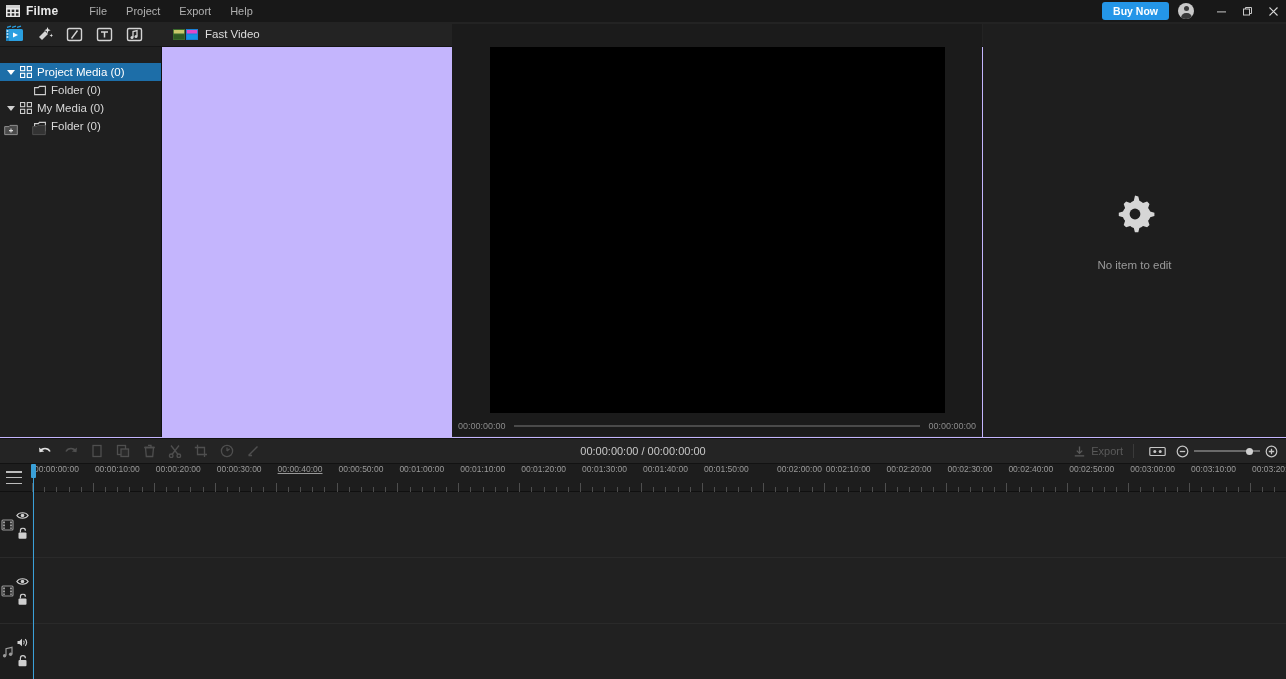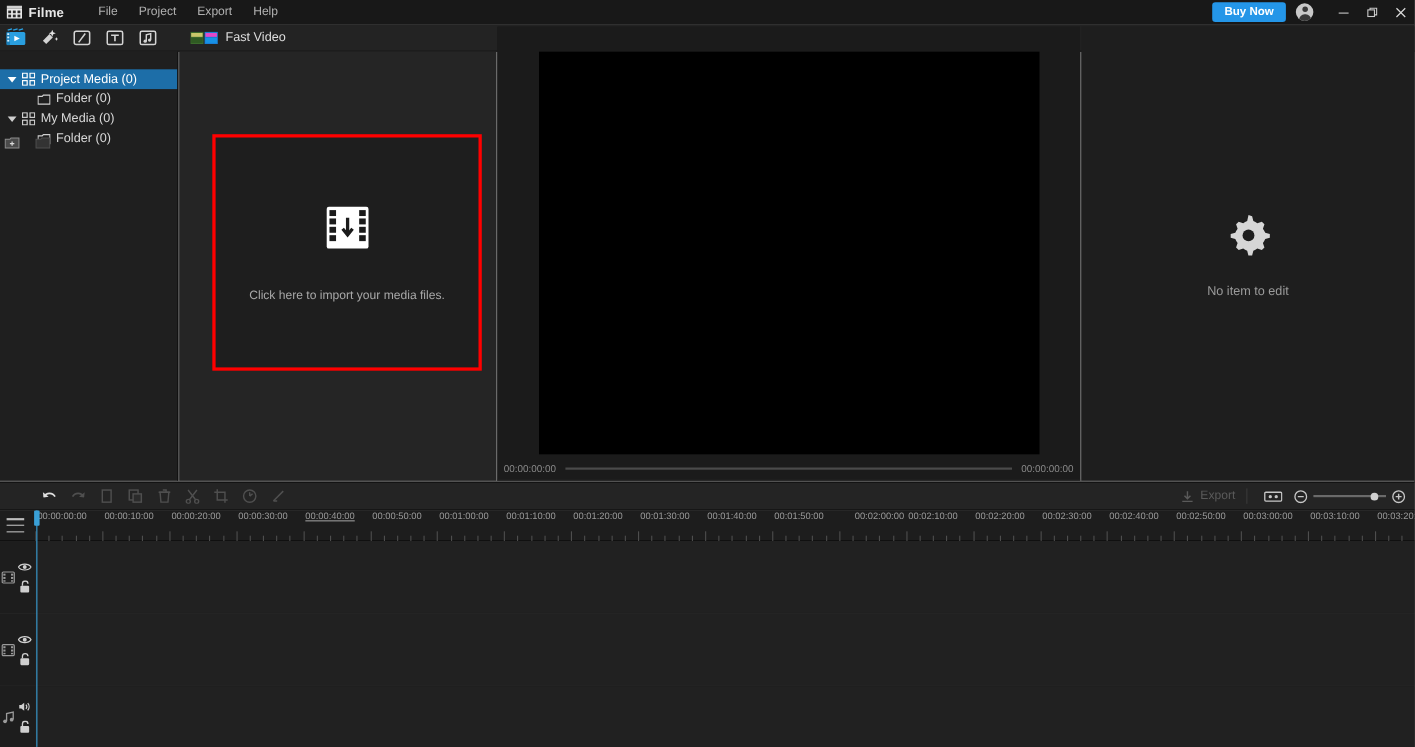--- a/index.html
+++ b/index.html
@@ -4,21 +4,21 @@
 <style>
   * { box-sizing: border-box; margin: 0; padding: 0; }
   html, body {
     width: 1286px; height: 679px;
     background: #1c1c1c;
     font-family: "Liberation Sans", sans-serif;
     color: #c8c8c8;
     overflow: hidden;
     -webkit-font-smoothing: antialiased;
   }
-  .app { position: relative; width: 1286px; height: 679px; background: #737373; }
+  .app { position: relative; width: 1286px; height: 679px; background: #c4b5fd; }
 
   
   .titlebar {
     position: absolute; left: 0; top: 0; width: 1286px; height: 22px;
     background: #181818; display: flex; align-items: center;
   }
   .brand { display: flex; align-items: center; padding-left: 6px; gap: 6px; }
   .brand-logo { width: 14px; height: 12px; position: relative; }
   .brand-name { font-size: 12px; color: #e8e8e8; font-weight: bold; letter-spacing: .2px; }
   .menu { display: flex; align-items: center; margin-left: 22px; gap: 1px; }
@@ -380,40 +380,20 @@
         </svg>
       </div>
       <div class="sb-foot-ico">
         <svg width="14" height="12" viewBox="0 0 14 12">
           <path d="M0.7 10.6 V2.6 H5 L6 1.4 H13.3 V10.6 Z" fill="#333" stroke="#4e4e4e" stroke-width="1"></path>
         </svg>
       </div>
     </div>
   </div>
 
-  <div class="media-panel">
-    <div class="dropzone">
-      <span class="dz-icon">
-        <svg width="44" height="44" viewBox="0 0 44 44">
-          <rect x="3" y="3" width="38" height="38" rx="2" fill="#ffffff"></rect>
-          <rect x="5.5" y="6" width="6" height="5.4" fill="#1b1b1b"></rect>
-          <rect x="5.5" y="13.6" width="6" height="5.4" fill="#1b1b1b"></rect>
-          <rect x="5.5" y="21.2" width="6" height="5.4" fill="#1b1b1b"></rect>
-          <rect x="5.5" y="28.8" width="6" height="5.4" fill="#1b1b1b"></rect>
-          <rect x="32.5" y="6" width="6" height="5.4" fill="#1b1b1b"></rect>
-          <rect x="32.5" y="13.6" width="6" height="5.4" fill="#1b1b1b"></rect>
-          <rect x="32.5" y="21.2" width="6" height="5.4" fill="#1b1b1b"></rect>
-          <rect x="32.5" y="28.8" width="6" height="5.4" fill="#1b1b1b"></rect>
-          <path d="M22 13 V27" stroke="#1b1b1b" stroke-width="3"></path>
-          <path d="M17.5 23 L22 28.5 L26.5 23" fill="none" stroke="#1b1b1b" stroke-width="3"></path>
-        </svg>
-      </span>
-      <span class="dz-text">Click here to import your media files.</span>
-    </div>
-  </div>
 
   <div class="preview-wrap">
     <div class="video-canvas"></div>
 
     <div class="seek-row">
       <span class="tc-small">00:00:00:00</span>
       <span class="seek-track"></span>
       <span class="tc-small">00:00:00:00</span>
     </div>
 
@@ -536,20 +516,21 @@
           <path d="M7 7 L9.6 4.8 M7 7 L7 3.6" stroke="#4f4f4f" stroke-width="1.3"></path>
         </svg>
       </span>
       <span class="tlt-ico">
         <svg width="14" height="14" viewBox="0 0 14 14">
           <path d="M2.5 11.5 L11.5 2.5 M2.5 11.5 L6 11.5" fill="none" stroke="#4f4f4f" stroke-width="1.4"></path>
         </svg>
       </span>
     </div>
 
+    <div class="tl-timecode">00:00:00:00  /  00:00:00:00</div>
 
     <div class="tlt-right">
       <span class="export-btn">
         <span>
           <svg width="13" height="13" viewBox="0 0 13 13">
             <path d="M6.5 1.5 V8 M3.8 5.6 L6.5 8.4 L9.2 5.6 M1.8 10.8 H11.2" fill="none" stroke="#5a5a5a" stroke-width="1.3"></path>
           </svg>
         </span>
         <span>Export</span>
       </span>

